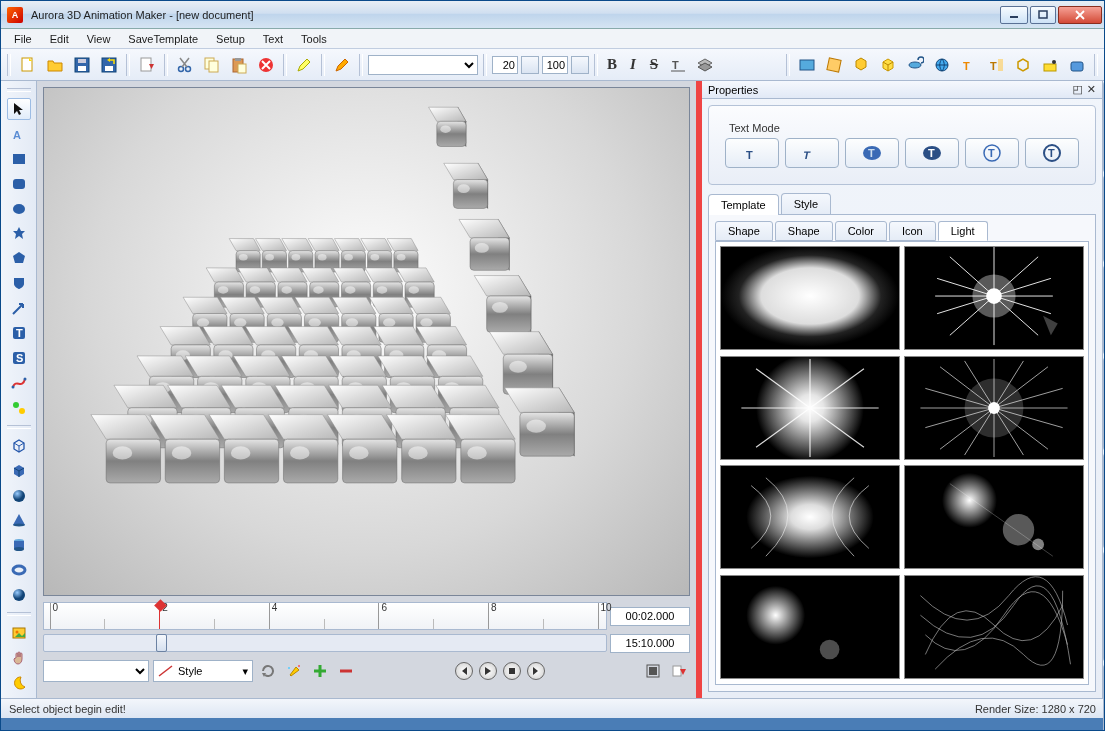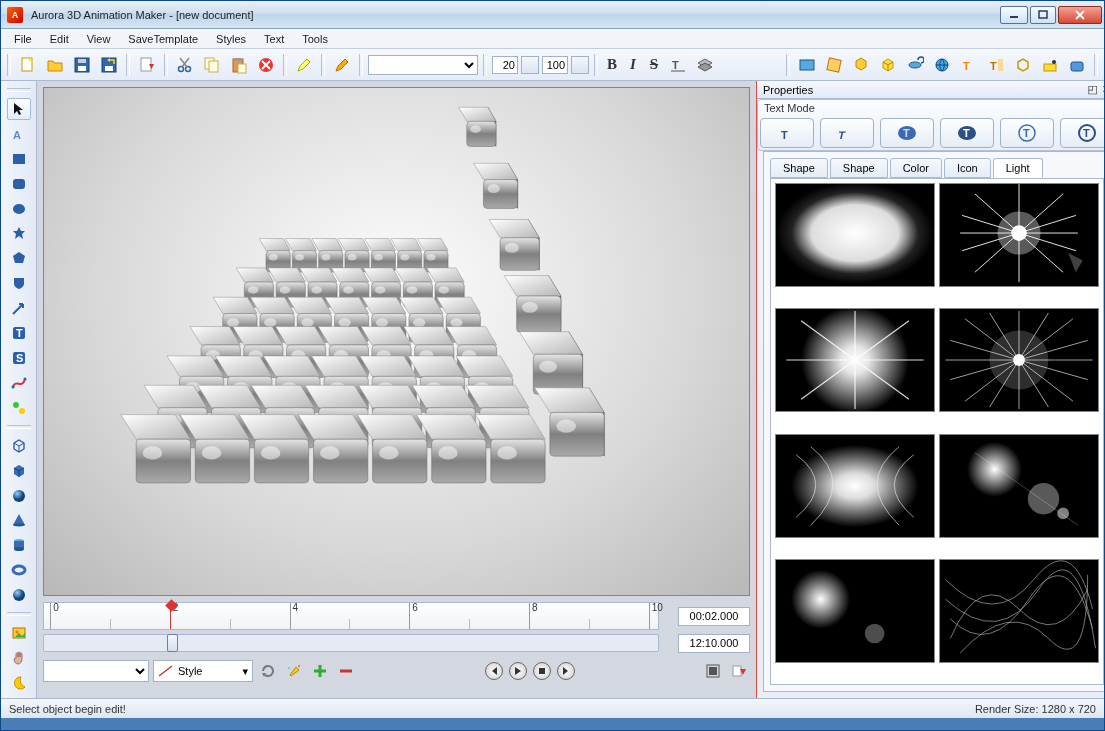--- a/index.html
+++ b/index.html
@@ -34,35 +34,35 @@
 .viewport{flex:1;margin:6px;border:1px solid #7a8699;background:radial-gradient(ellipse at 50% 40%,#fdfdfd,#d8d8d8 60%,#b8b8b8);position:relative;overflow:hidden}
 .viewport svg{width:100%;height:100%}
 .timeline{height:90px;margin:0 6px 6px 6px;display:flex;flex-direction:column;gap:2px}
 .tl-row1{display:flex;align-items:center;height:28px}
 .tl-ruler{flex:1;height:28px;background:linear-gradient(#fff,#f0f2f6);border:1px solid #a9b9d0;position:relative}
 .tl-ruler .tick{position:absolute;top:0;bottom:0;border-left:1px solid #999}
 .tl-ruler .tick span{position:absolute;top:-1px;left:2px;font-size:10px;color:#333}
 .tl-ruler .minor{position:absolute;top:16px;bottom:0;border-left:1px solid #bbb}
 .tl-ruler .cursor{position:absolute;top:0;bottom:0;width:1px;border-left:1px solid #d33}
 .tl-ruler .cursor .head{position:absolute;top:-2px;left:-4px;width:9px;height:9px;background:#d33;transform:rotate(45deg)}
-.tl-time{width:72px;height:19px;border:1px solid #9fb2c8;background:#fff;margin-left:19px;text-align:center;line-height:17px}
+.tl-time{width:80px;height:19px;border:1px solid #9fb2c8;background:#fff;margin-left:3px;text-align:center;line-height:17px}
 .tl-row2{display:flex;align-items:center;height:22px}
 .tl-slider{flex:1;height:18px;background:#e5eaf3;border:1px solid #a9b9d0;position:relative;border-radius:2px}
 .tl-slider .thumb{position:absolute;top:-1px;left:20%;width:11px;height:18px;border:1px solid #6b82a3;background:linear-gradient(#f5f8fc,#d5e0ef);border-radius:2px}
 .tl-row3{display:flex;align-items:center;height:26px;gap:4px;margin-top:2px}
 .tl-row3 .combo{width:106px;height:22px;border:1px solid #9fb2c8;background:#fff}
 .tl-row3 .combo2{width:100px;height:22px;border:1px solid #9fb2c8;background:#fff;display:flex;align-items:center;padding:0 4px;gap:4px}
 .tl-row3 .rb{width:22px;height:22px;display:flex;align-items:center;justify-content:center;border-radius:3px}
 .tl-row3 .pbtn{width:18px;height:18px;border:1px solid #666;border-radius:50%;background:radial-gradient(#fff,#ccc);display:flex;align-items:center;justify-content:center;margin:0 1px}
 .tl-row3 .spacer{flex:1}
-.props{width:348px;display:flex;border-left:1px solid #ef4444}
+.props{width:408px;display:flex;border-left:6px solid #ef4444}
 .props-main{flex:1;background:linear-gradient(#f1f5fb,#e8edf6);display:flex;flex-direction:column;border-right:1px solid #a9b9d0}
 .props-hdr{height:18px;background:linear-gradient(#f5f8fd,#e1e9f6);border-bottom:1px solid #a9b9d0;display:flex;align-items:center;padding:0 6px;font-weight:500}
 .props-hdr .x{margin-left:auto;display:flex;gap:4px;color:#333}
-.textmode{border:1px solid #b4c2d7;border-radius:4px;background:linear-gradient(#fbfcfe,#e9eef7);padding:2px}
+.textmode{margin:6px;border:1px solid #b4c2d7;border-radius:4px;background:linear-gradient(#fbfcfe,#e9eef7);padding:16px}
 .textmode .lbl{font-size:11px;padding:0 4px 4px 4px;color:#333}
 .textmode .row{display:flex;gap:6px;justify-content:center}
 .tm-btn{width:54px;height:30px;border:1px solid #9fb2c8;border-radius:4px;background:linear-gradient(#fdfefe,#e6edf7);display:flex;align-items:center;justify-content:center}
 .tm-btn svg{pointer-events:none}
 .tabs{margin:2px 6px 0 6px;display:flex}
 .tab{padding:4px 12px;border:1px solid #a9b9d0;border-bottom:none;background:linear-gradient(#f5f8fd,#e5ecf6);border-radius:4px 4px 0 0;margin-right:2px;position:relative}
 .tab.active{background:#fff;top:1px;z-index:1}
 .template-panel{flex:1;margin:0 6px 6px 6px;border:1px solid #a9b9d0;background:#f6f8fc;display:flex;flex-direction:column}
 .subtabs{display:flex;padding:6px 6px 0 6px;gap:2px}
 .subtab{padding:3px 12px;border:1px solid #a9b9d0;background:linear-gradient(#f5f8fd,#e5ecf6);border-radius:3px 3px 0 0}
@@ -101,21 +101,21 @@
         </svg>
       </div>
   </div>
 </div>
 
 <div class="menubar">
   <div class="mi">File</div>
   <div class="mi">Edit</div>
   <div class="mi">View</div>
   <div class="mi">SaveTemplate</div>
-  <div class="mi">Styles</div>
+  <div class="mi">Setup</div>
   <div class="mi">Text</div>
   <div class="mi">Tools</div>
 </div>
 
 <div class="toolbar">
   <div class="sep"></div>
   <div class="tbtn">
       <svg width="18" height="18">
         <rect x="3" y="2" width="10" height="13" fill="#fff" stroke="#c90"></rect>
         <polygon points="10,2 13,5 10,5" fill="#fd0"></polygon>
@@ -654,21 +654,21 @@
           <div class="cursor" style="left:20.5%">
               <div class="head"></div>
             </div>
         </div>
         <div class="tl-time">00:02.000</div>
       </div>
       <div class="tl-row2">
         <div class="tl-slider">
             <div class="thumb"></div>
           </div>
-        <div class="tl-time">12:10.000</div>
+        <div class="tl-time">15:10.000</div>
       </div>
       <div class="tl-row3">
         <select class="combo"></select>
         <div class="combo2">
           <svg width="16" height="14">
               <path d="M1 12L14 2" stroke="#c33" stroke-width="1.5"></path>
             </svg>
           <span>Style</span>
           <span style="margin-left:auto">▾</span>
         </div>
@@ -773,20 +773,24 @@
                 <text x="8" y="14" font-size="11" font-weight="bold" fill="#3a6ab5">T</text>
               </svg>
             </div>
           <div class="tm-btn">
               <svg width="24" height="20">
                 <circle cx="12" cy="10" r="8" fill="none" stroke="#2b4f85" stroke-width="2"></circle>
                 <text x="8" y="14" font-size="11" font-weight="bold" fill="#2b4f85">T</text>
               </svg>
             </div>
         </div>
+      </div>
+      <div class="tabs">
+        <div class="tab active">Template</div>
+        <div class="tab">Style</div>
       </div>
       <div class="template-panel">
         <div class="subtabs">
           <div class="subtab">Shape</div>
           <div class="subtab">Shape</div>
           <div class="subtab">Color</div>
           <div class="subtab">Icon</div>
           <div class="subtab active">Light</div>
         </div>
         <div class="thumbs">

